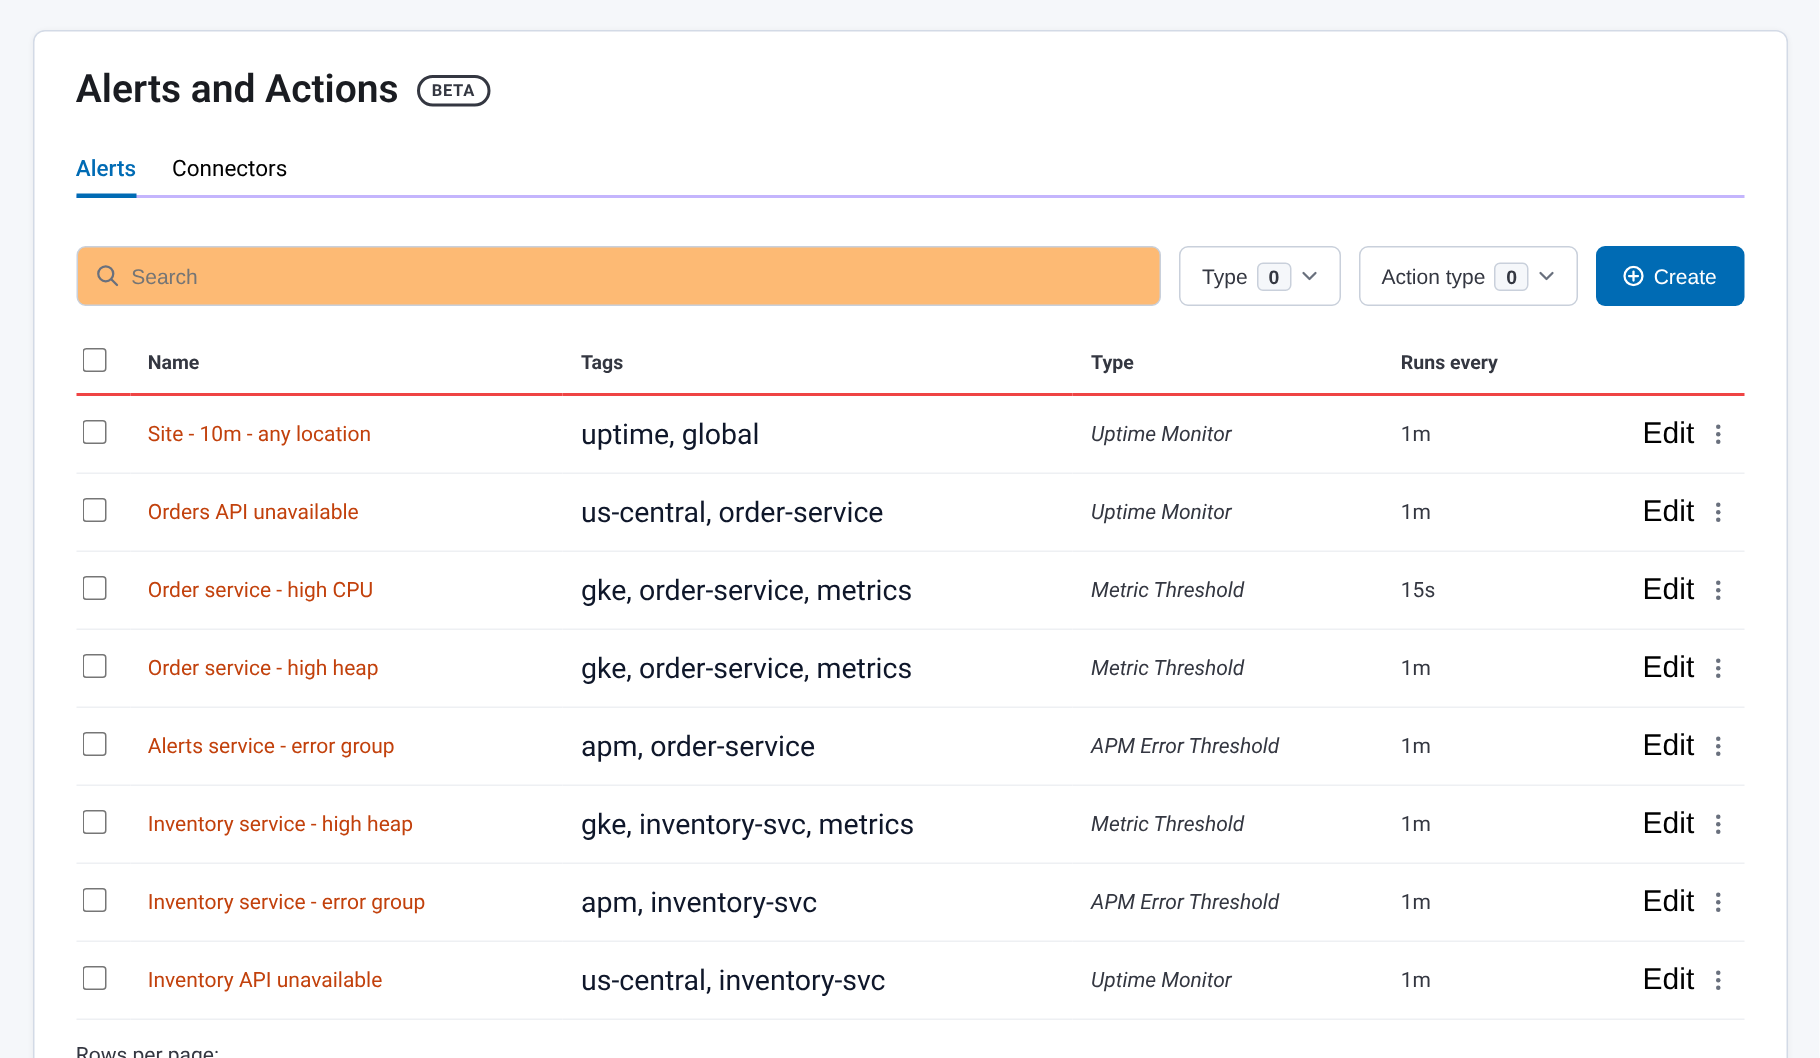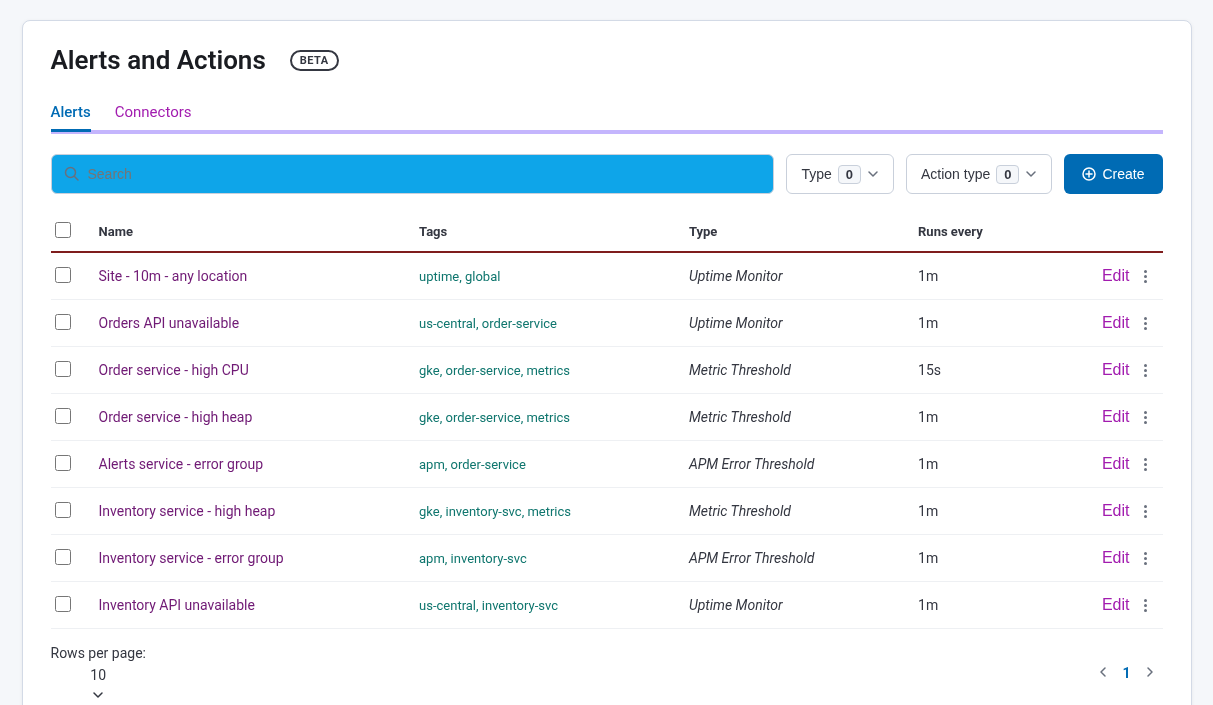--- a/index.html
+++ b/index.html
@@ -19,42 +19,42 @@
       width: 1170px;
       padding: 24px 28px 20px;
       box-shadow: 0 1px 4px rgba(0,0,0,0.06);
     }
     .page-title {
       font-size: 26px;
       font-weight: 600;
       color: #1a1c21;
       display: flex;
       align-items: center;
-      gap: 24px;
+      gap: 12px;
       margin-bottom: 20px;
     }
     .beta-badge {
       font-size: 11px;
       font-weight: 700;
       color: #343741;
       border: 2px solid #343741;
       border-radius: 20px;
       padding: 2px 8px;
       letter-spacing: 0.5px;
     }
     .tabs {
       display: flex;
-      border-bottom: 4px solid #c4b5fd;
-      margin-bottom: 20px;
+      border-bottom: 2px solid #c4b5fd;
+      margin-bottom: 32px;
     }
     .tab {
       padding: 8px 0;
       margin-right: 24px;
       font-size: 15px;
-      color: #a21caf;
+      color: #000000;
       cursor: pointer;
       border-bottom: 3px solid transparent;
       margin-bottom: -2px;
     }
     .tab.active {
       color: #006bb4;
       border-bottom-color: #006bb4;
       font-weight: 500;
     }
     .toolbar {
@@ -64,21 +64,21 @@
       margin-bottom: 18px;
     }
     .search-wrap {
       flex: 1;
       display: flex;
       align-items: center;
       border: 1px solid #c9d0db;
       border-radius: 6px;
       padding: 0 12px;
       height: 40px;
-      background: #0ea5e9;
+      background: #fdba74;
     }
     .search-wrap svg {
       flex-shrink: 0;
       color: #69707d;
       margin-right: 8px;
     }
     .search-input {
       border: none;
       background: transparent;
       font-size: 14px;
@@ -124,47 +124,47 @@
     table {
       width: 100%;
       border-collapse: collapse;
       font-size: 14px;
     }
     thead th {
       text-align: left;
       font-weight: 700;
       color: #343741;
       padding: 10px 12px;
-      border-bottom: 2px solid #7f1d1d;
+      border-bottom: 2px solid #ef4444;
       font-size: 13px;
     }
     thead th:first-child { width: 36px; padding-left: 4px; }
     tbody tr {
       border-bottom: 1px solid #eef0f3;
     }
     tbody td {
       padding: 12px 12px;
       color: #343741;
       vertical-align: middle;
     }
     tbody td:first-child { padding-left: 4px; width: 36px; }
     .row-link {
-      color: #701a75;
+      color: #c2410c;
       text-decoration: none;
       font-size: 14px;
     }
-    .tags { color: #0f766e; font-size: 13px; }
+    .tags { color: #0f172a; font-size: 19px; }
     .type-text { color: #343741; font-size: 14px; font-style: italic; }
     .runs-text { color: #343741; font-size: 14px; }
     .edit-btn {
-      color: #a21caf;
+      color: #000000;
       background: none;
       border: none;
       cursor: pointer;
-      font-size: 16px;
+      font-size: 20px;
       padding: 2px 6px;
     }
     .more-btn {
       background: none;
       border: none;
       cursor: pointer;
       color: #69707d;
       padding: 2px 4px;
       font-size: 18px;
       letter-spacing: 1px;

